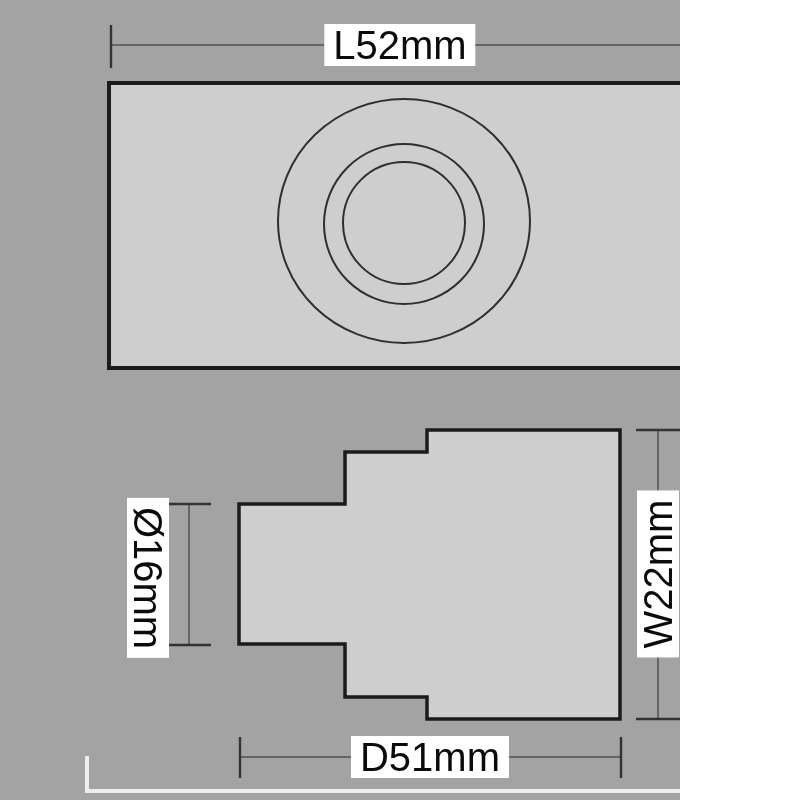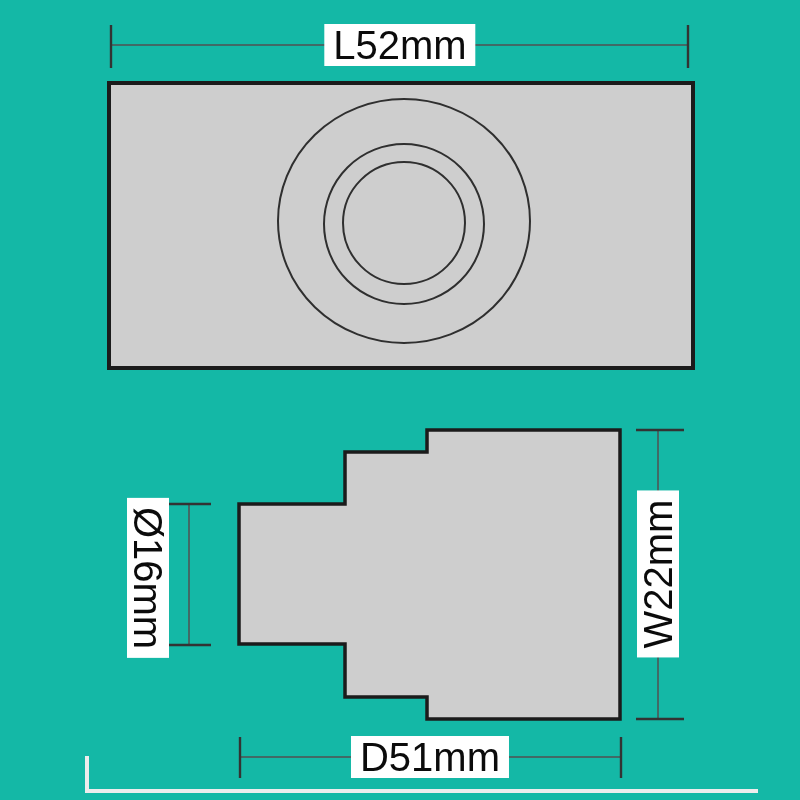--- a/index.html
+++ b/index.html
@@ -1,20 +1,20 @@
 <!DOCTYPE html>
 <html><head>
 <meta charset="utf-8">
 <style>
   html, body { margin: 0; padding: 0; background: #ffffff; }
   .canvas {
     position: relative;
-    width: 800px;
+    width: 680px;
     height: 800px;
-    background: #14b8a6;
+    background: #a3a3a3;
     overflow: hidden;
     font-family: "Liberation Sans", sans-serif;
   }
   svg.drawing { position: absolute; left: 0; top: 0; }
 
   
   rect.shape    { stroke: #1b1b1b; stroke-width: 4; }
   polygon.shape { stroke: #1b1b1b; stroke-width: 3.5; stroke-linejoin: miter; }
   .circ  { fill: none; stroke-width: 2; }
   .dline { stroke: #505050; stroke-width: 1.5; }

